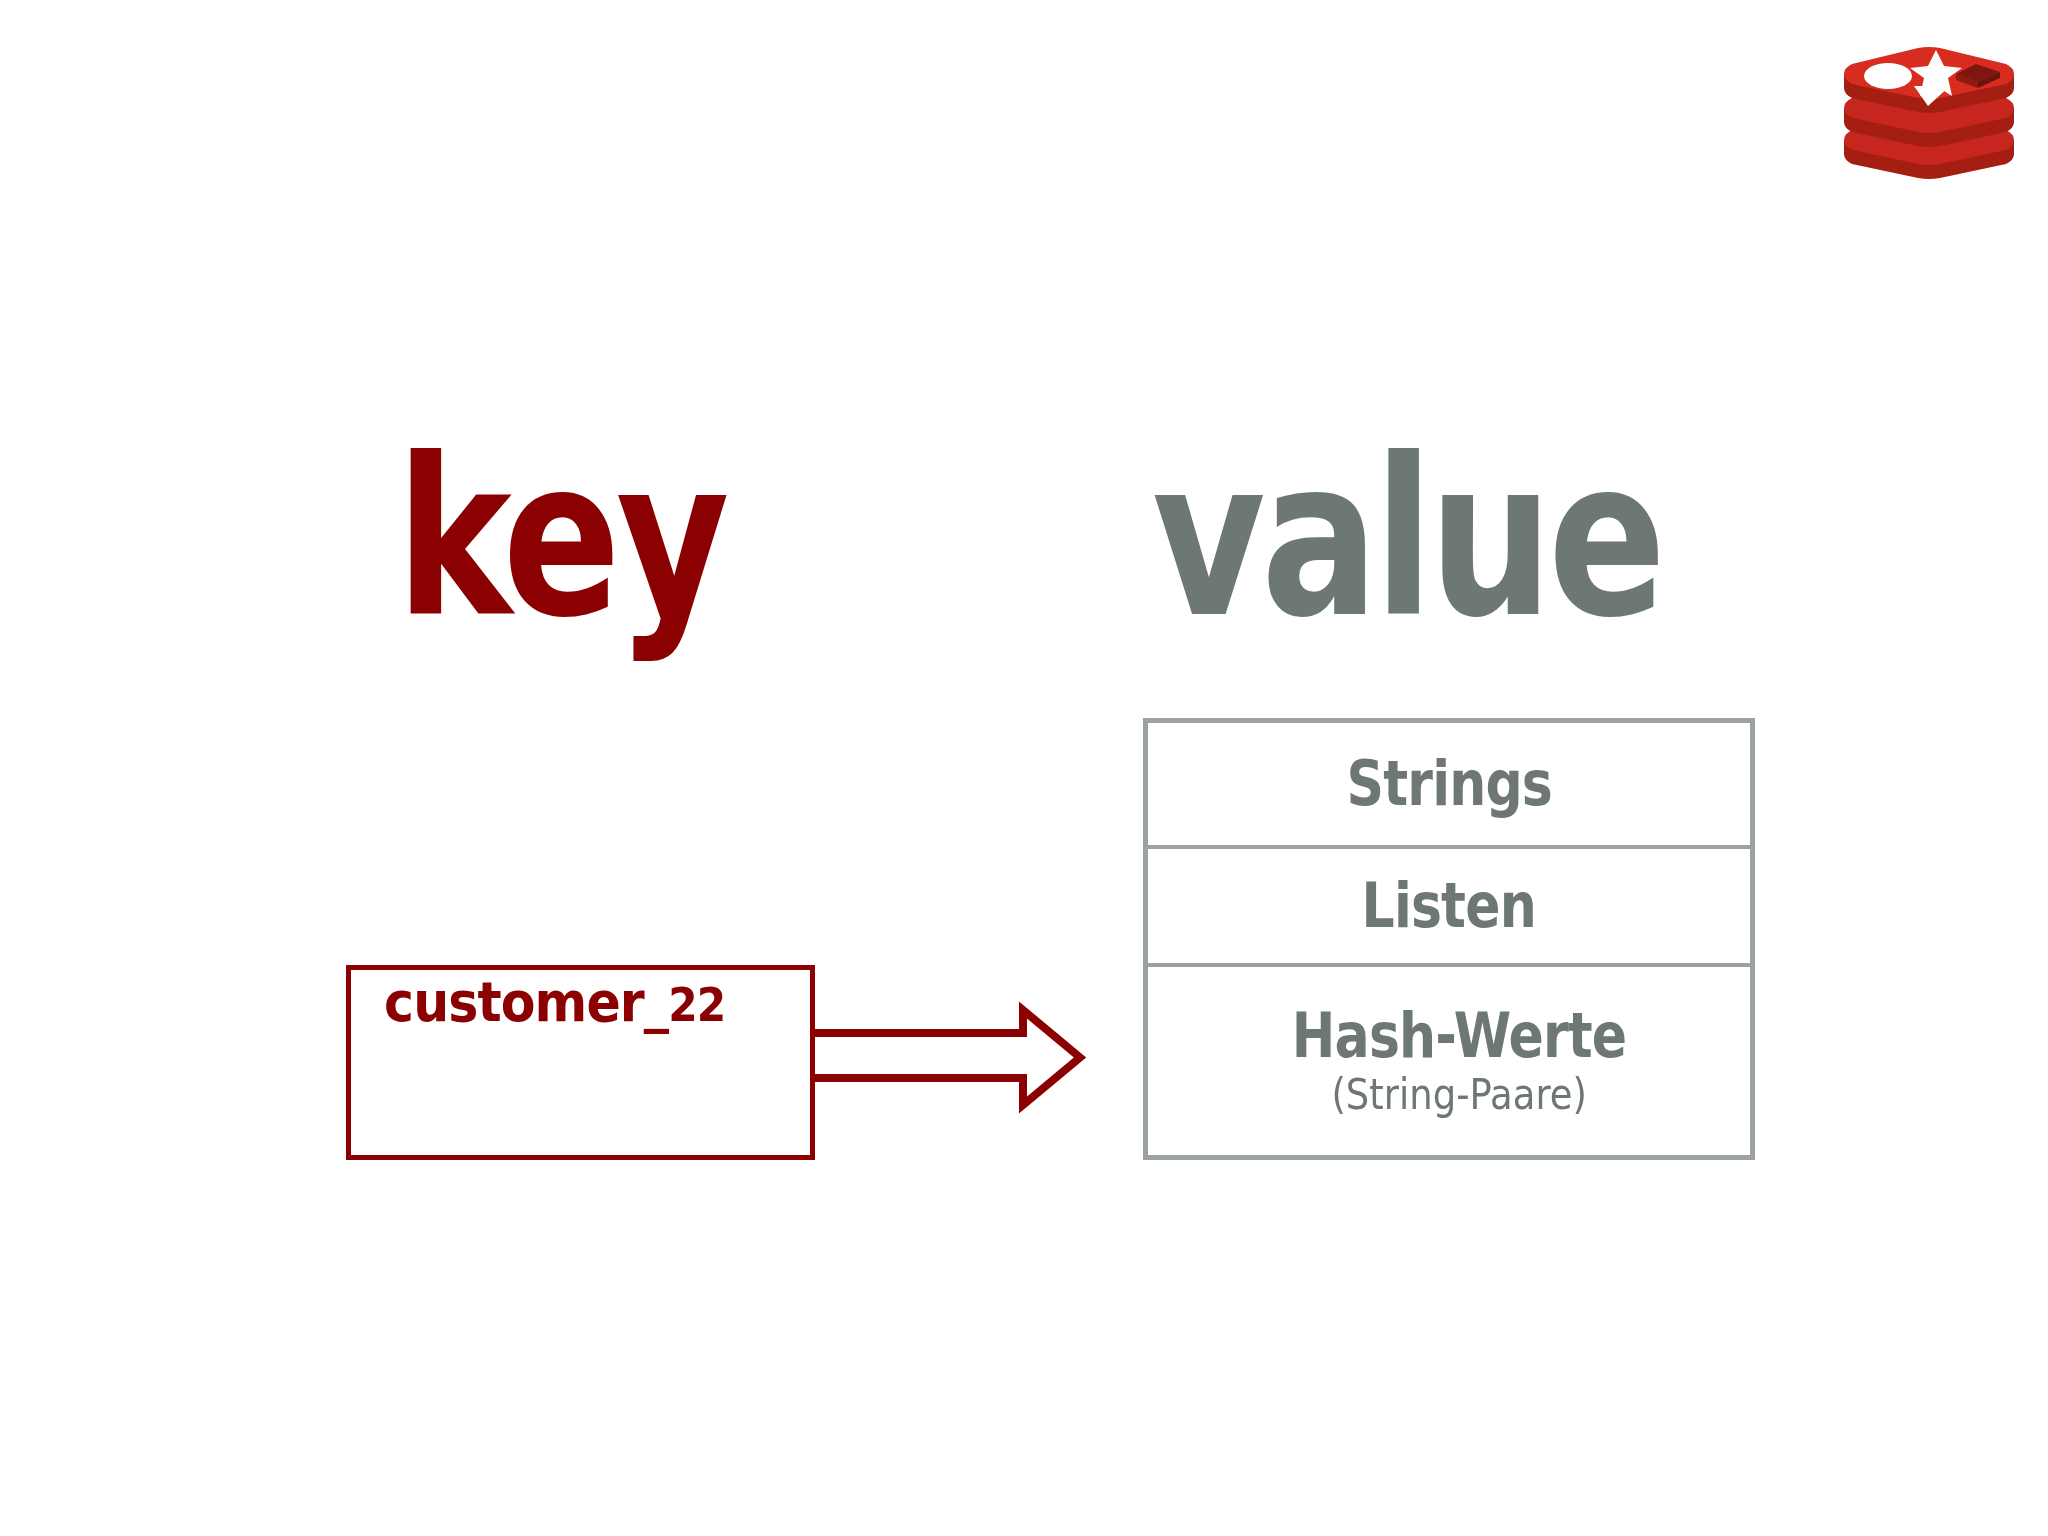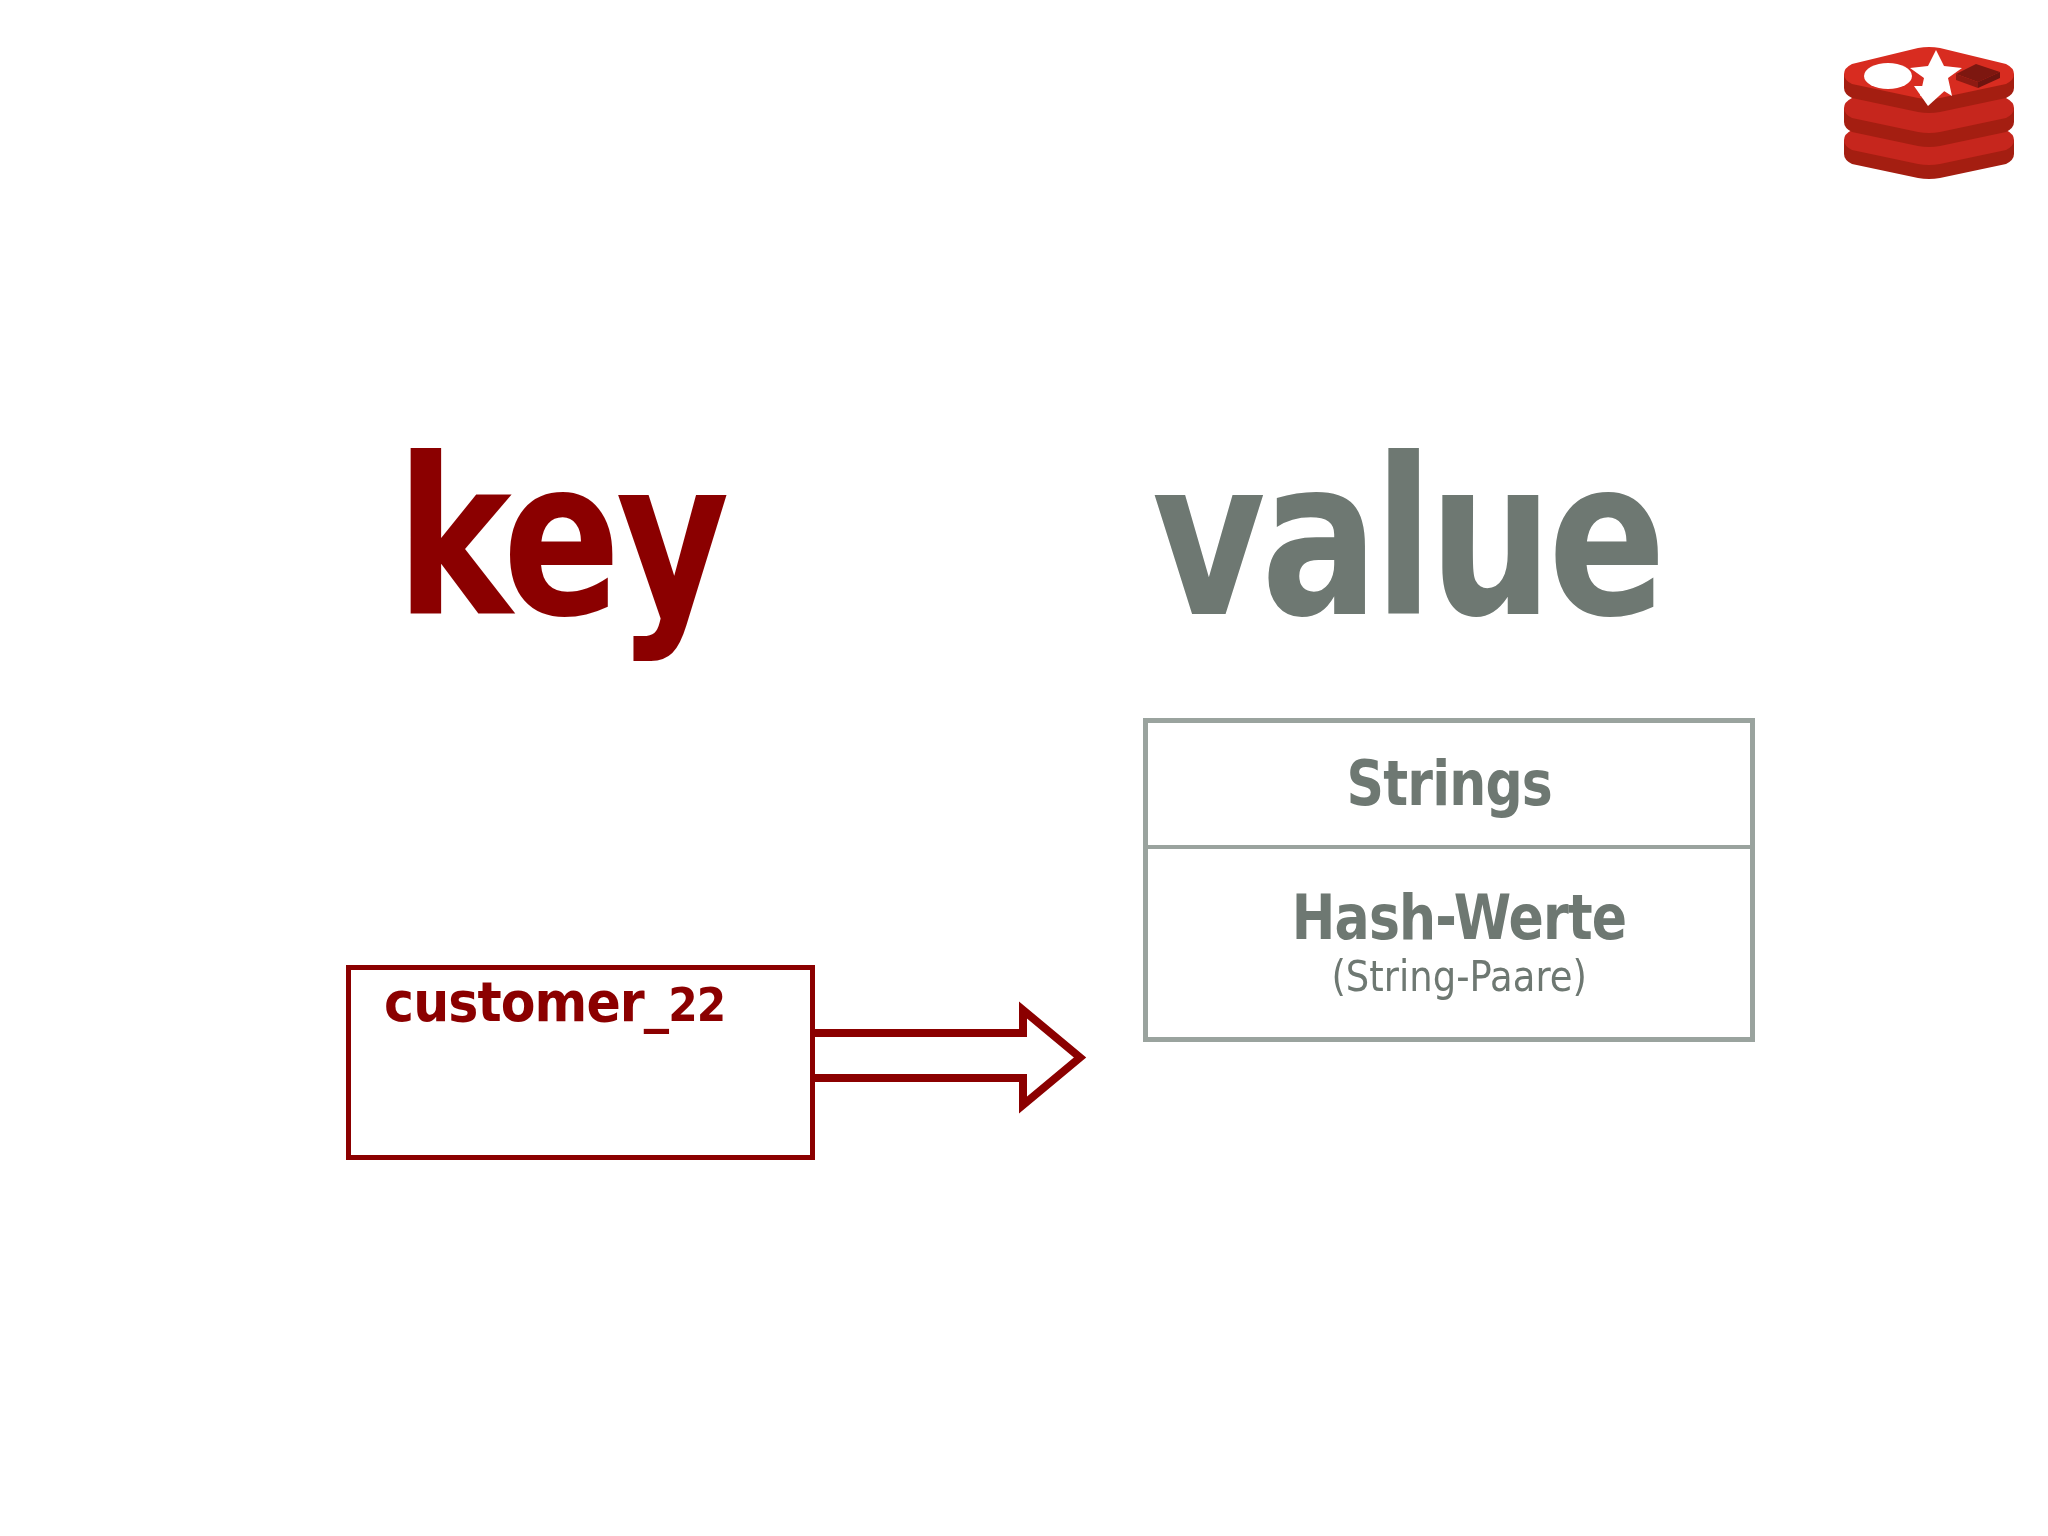--- a/index.html
+++ b/index.html
@@ -179,20 +179,23 @@
       <path d="M0 33 L233 33 L233 10 L290 57.5 L233 105 L233 78 L0 78" fill="none" stroke="#8B0000" stroke-width="8" stroke-linejoin="miter" stroke-linecap="butt"></path>
     </svg>
   </div>
 
   <div id="value-table">
 
     <div class="value-row r0">
       <div class="row-main">Strings</div>
     </div>
 
+    <div class="value-row r1">
+      <div class="row-main">Listen</div>
+    </div>
 
 
     <div class="value-row r3">
       <div class="row-main">Hash-Werte</div>
       <div class="row-sub">(String-Paare)</div>
     </div>
 
 
   </div>
 

